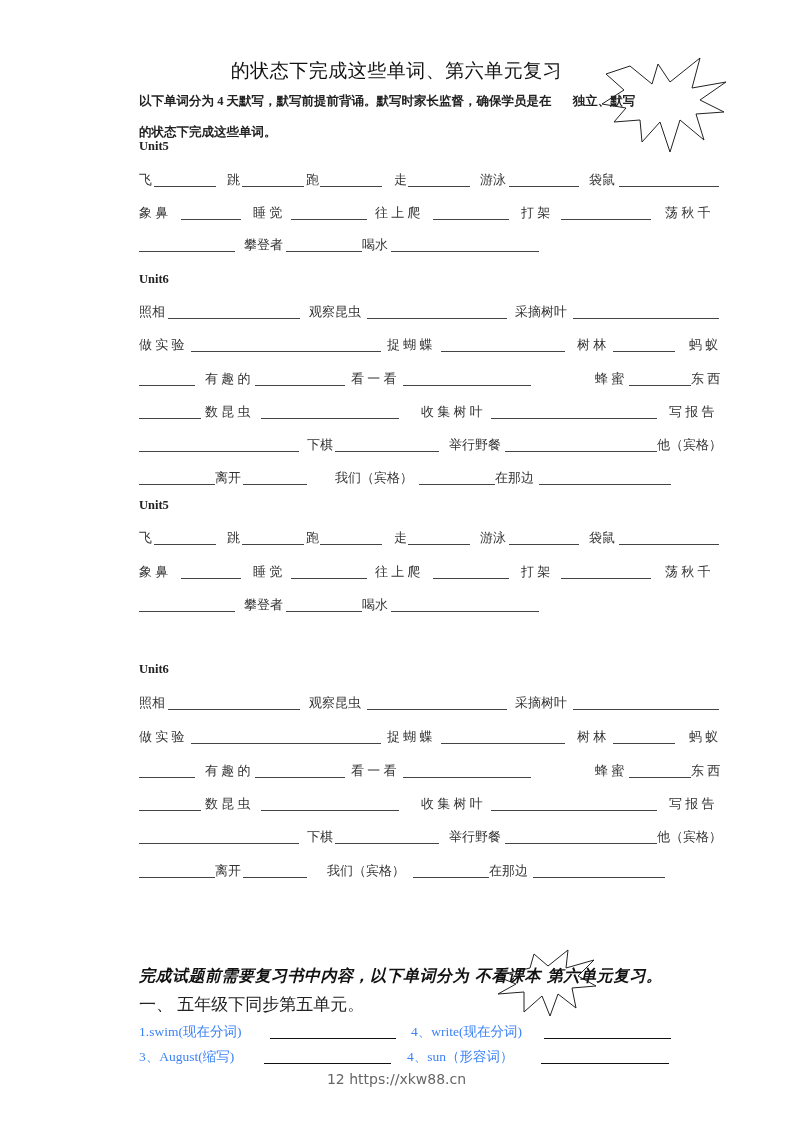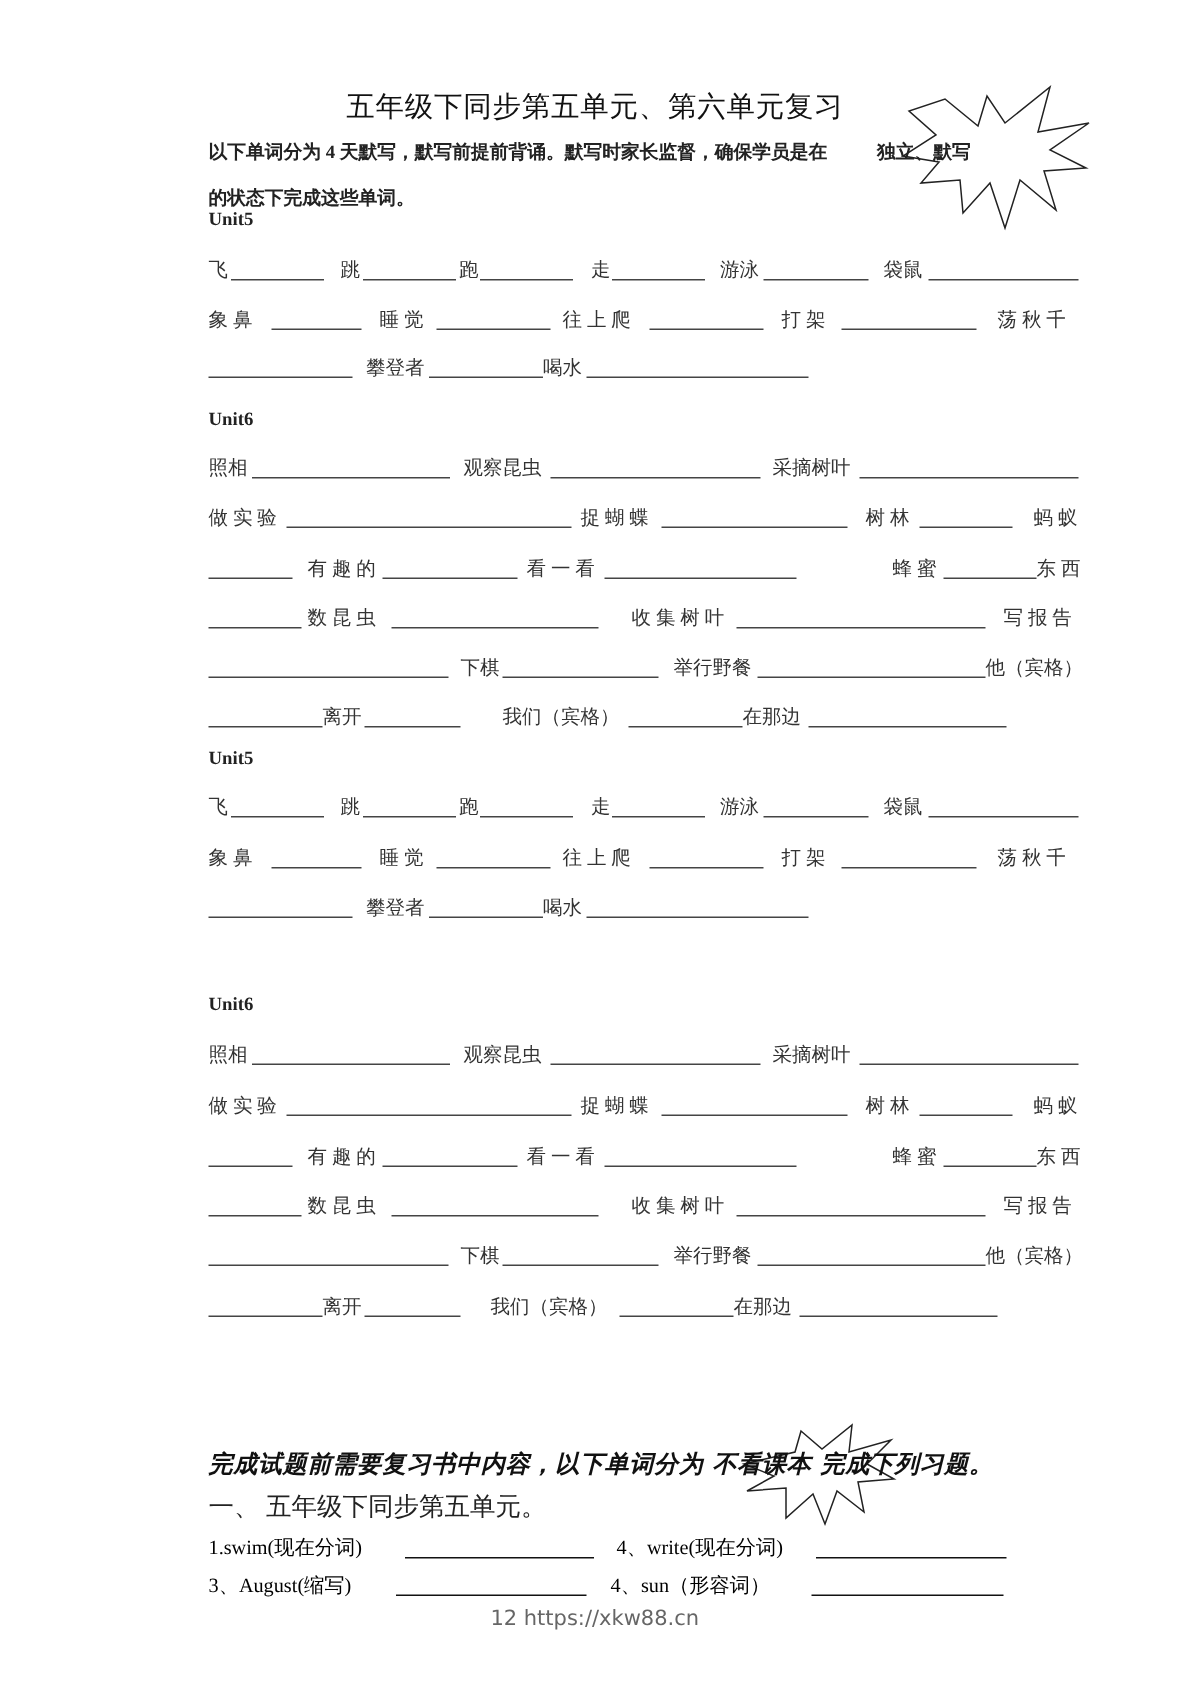--- a/index.html
+++ b/index.html
@@ -8,36 +8,36 @@
   .abs { position: absolute; white-space: nowrap; }
   .title { left: 0; width: 793px; top: 58px; text-align: center; font-size: 19px; color: #111; letter-spacing: 0.5px; }
   .intro { left: 139px; font-size: 12.5px; font-weight: bold; color: #222; }
   .unit { left: 139px; font-size: 12.5px; font-weight: bold; color: #222; text-align: center; }
   .row { left: 139px; width: 580px; height: 18px; font-size: 13px; color: #333; }
   .row .w { position: absolute; top: 0; }
   .row .ln { position: absolute; top: 15px; height: 0; border-bottom: 1px solid #444; }
   .star { position: absolute; }
   .notice { left: 139px; top: 966px; font-size: 16px; font-weight: bold; font-style: italic; color: #111; letter-spacing: 0.5px; }
   .sec { left: 139px; top: 993px; font-size: 17px; color: #222; }
-  .q { font-size: 13.5px; color: #000000; }
+  .q { font-size: 13.5px; color: #3b82f6; }
   .qln { position: absolute; height: 0; border-bottom: 1.3px solid #111; }
   .footer { left: 0; width: 793px; top: 1071px; text-align: center; font-family: "DejaVu Sans", sans-serif; font-size: 14px; color: #666; }
 </style>
 </head>
 <body>
 
-<div class="abs title">五年级下同步第五单元、第六单元复习</div>
+<div class="abs title">的状态下完成这些单词、第六单元复习</div>
 
 <svg class="star" style="left:600px;top:56px;" width="130" height="100" viewBox="0 0 130 100">
   <polygon points="30,10 52,28 58,8 70,26 100,2 92,32 126,26 100,44 124,56 96,58 104,84 80,64 70,96 60,66 42,86 40,64 14,66 26,52 2,48 24,34 6,18" fill="#ffffff" stroke="#222" stroke-width="1"></polygon>
 </svg>
 
 <div class="abs intro" style="top:93px;">
   <span>以下单词分为 4 天默写，默写前提前背诵。默写时家长监督，确保学员是在</span>
-  <span style="margin-left:30px;">独立、默写</span>
+  <span style="margin-left:18px;">独立、默写</span>
 </div>
 <div class="abs intro" style="top:124px;">的状态下完成这些单词。</div>
 
 <div class="abs unit" style="top:139px;">Unit5</div>
 
 <div class="abs row" style="top:171px;">
   <span class="w" style="left:0">飞</span>
   <span class="ln" style="left:15px;width:62px"></span>
   <span class="w" style="left:88px">跳</span>
   <span class="ln" style="left:103px;width:62px"></span>
@@ -226,21 +226,21 @@
   <span class="ln" style="left:274px;width:76px"></span>
   <span class="w" style="left:350px">在那边</span>
   <span class="ln" style="left:394px;width:132px"></span>
 </div>
 
 <svg class="star" style="left:490px;top:946px;" width="110" height="72" viewBox="0 0 110 72">
   <polygon points="6,30 40,22 44,8 58,20 78,4 76,22 104,14 88,30 106,40 82,42 86,62 68,48 60,70 52,50 34,66 34,46 8,48 26,38" fill="#ffffff" stroke="#222" stroke-width="1"></polygon>
 </svg>
 
 <div class="abs notice">
-  <span>完成试题前需要复习书中内容，以下单词分为</span><span style="margin-left:6px;">不看课本</span><span style="margin-left:6px;">完成下列习题。</span>
+  <span>完成试题前需要复习书中内容，以下单词分为</span><span style="margin-left:6px;">不看课本</span><span style="margin-left:6px;">第六单元复习。</span>
 </div>
 
 <div class="abs sec">一、  五年级下同步第五单元。</div>
 
 <div class="abs q" style="left:139px;top:1023px;">1.swim(现在分词)</div>
 <span class="qln" style="left:270px;top:1038px;width:126px;"></span>
 
 <div class="abs q" style="left:411px;top:1023px;">4、write(现在分词)</div>
 <span class="qln" style="left:544px;top:1038px;width:127px;"></span>
 

